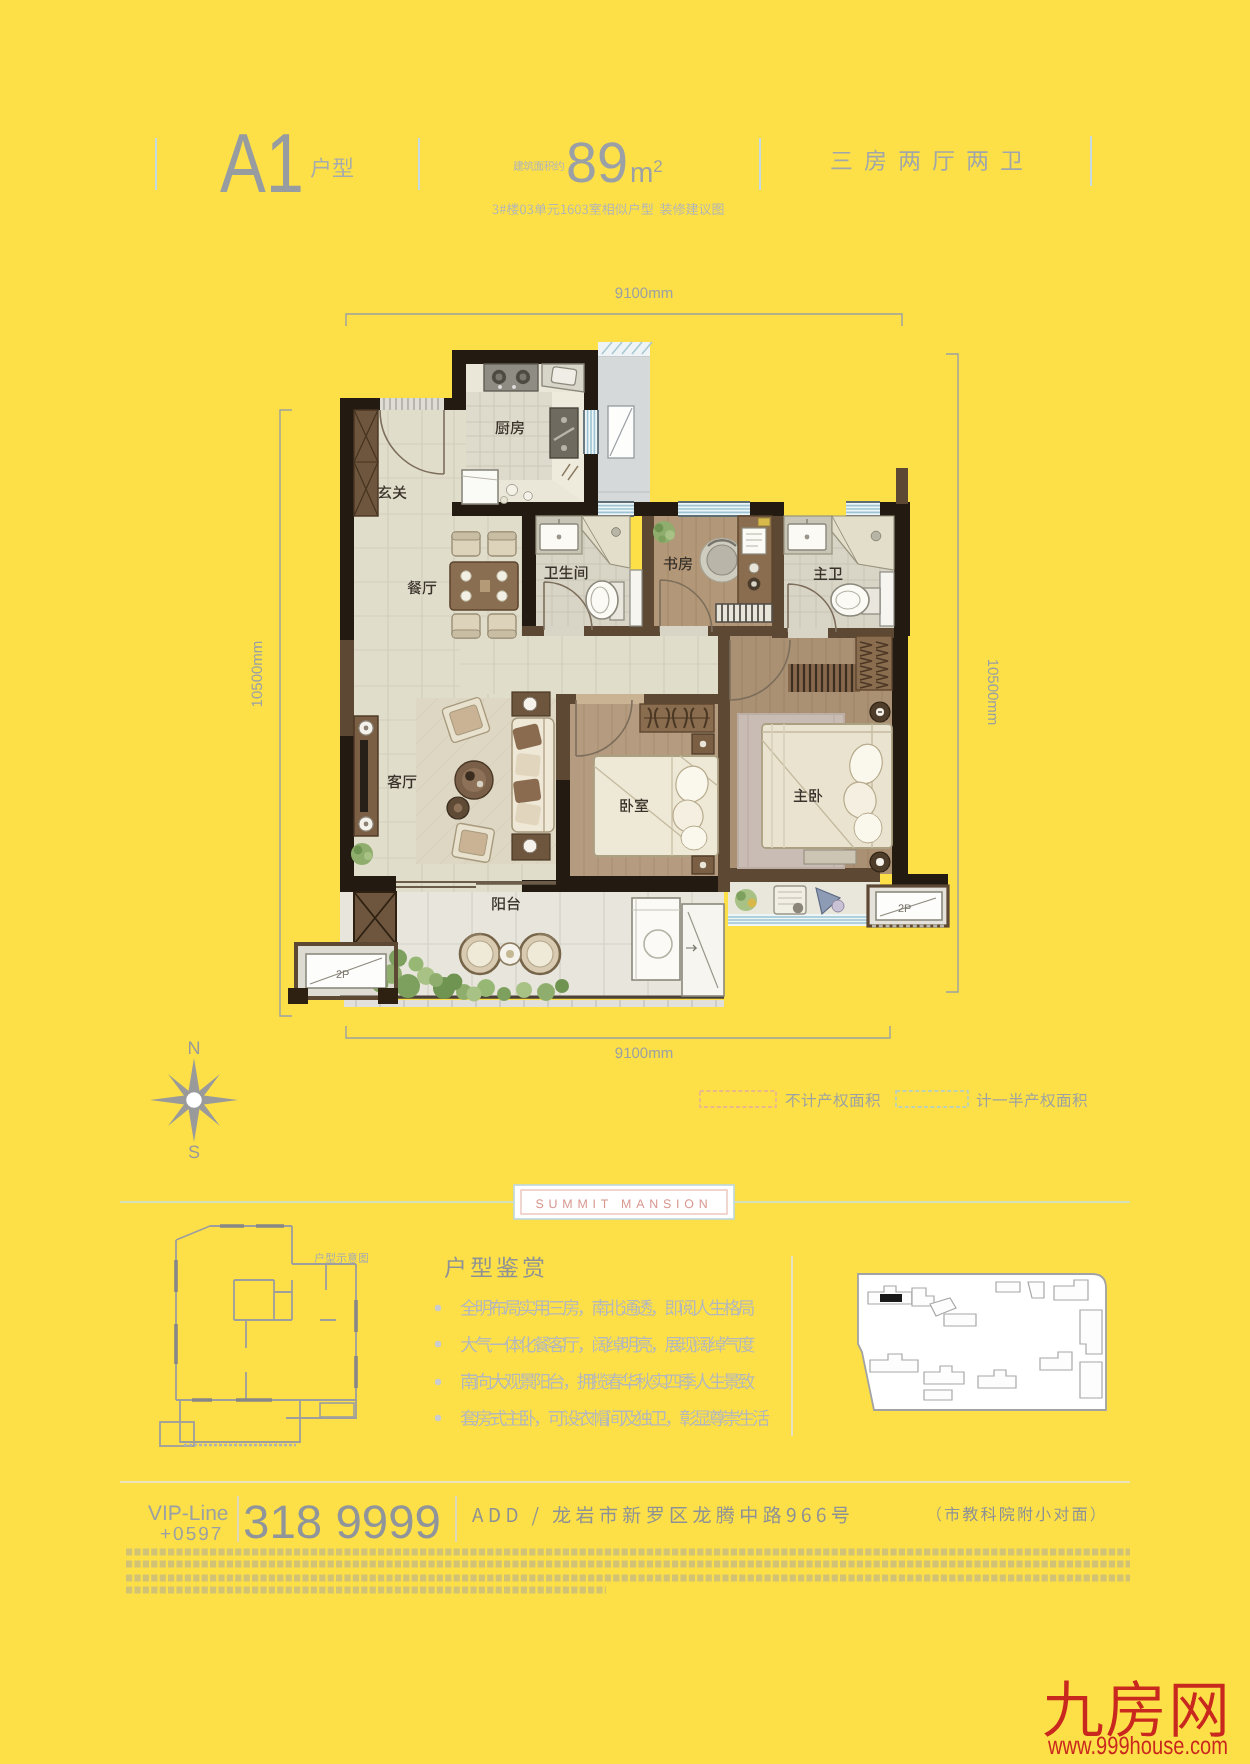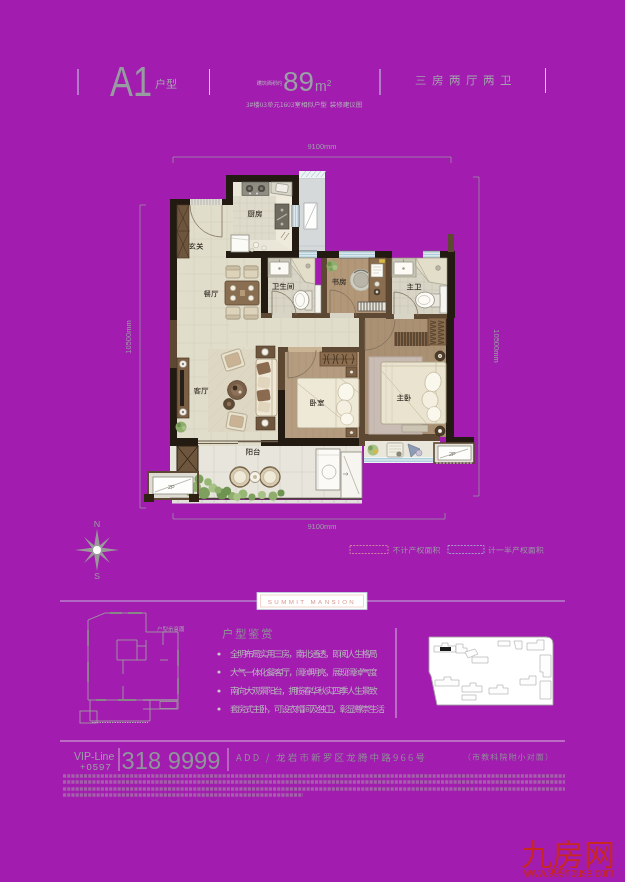--- a/index.html
+++ b/index.html
@@ -1,14 +1,14 @@
 <!DOCTYPE html>
 <html><head><meta charset="utf-8"><title>A1</title><style>
 html,body{margin:0;padding:0;background:#fff;}
-#page{position:relative;width:625px;height:882px;background:#a21caf;overflow:hidden;font-family:"Liberation Sans",sans-serif;}
+#page{position:relative;width:625px;height:882px;background:#fde047;overflow:hidden;font-family:"Liberation Sans",sans-serif;}
 svg{position:absolute;left:0;top:0;}
 </style></head>
 <body>
 <div id="page">
 <svg width="625" height="882" viewBox="0 0 625 882">
 
 <path d="M78,69 V95" stroke="#c3dae2" stroke-width="1"></path>
 
 <text x="110" y="96" font-size="42" fill="#979ca1" font-family="Liberation Sans, sans-serif" textLength="42" lengthAdjust="spacingAndGlyphs">A1</text>
 <path d="M157.7 81.2H163.5V83.4H157.7L157.7 82.9ZM159.9 78.9C160.1 79.4 160.3 80.0 160.4 80.5H156.9V82.9C156.9 84.5 156.7 86.8 155.4 88.5C155.6 88.5 155.9 88.8 156.1 88.9C157.2 87.6 157.6 85.8 157.7 84.2H163.5V84.9H164.3V80.5H160.8L161.3 80.3C161.2 79.9 160.9 79.2 160.6 78.7Z M173.0 79.4V83.1H173.7V79.4ZM175.0 78.8V83.7C175.0 83.9 175.0 83.9 174.8 83.9C174.7 84.0 174.1 84.0 173.5 83.9C173.6 84.2 173.7 84.5 173.8 84.7C174.5 84.7 175.1 84.7 175.4 84.5C175.7 84.4 175.8 84.2 175.8 83.8V78.8ZM170.3 79.9V81.5H168.9V81.4V79.9ZM166.7 81.5V82.2H168.1C168.0 82.9 167.6 83.7 166.6 84.3C166.8 84.4 167.1 84.7 167.2 84.8C168.3 84.1 168.7 83.1 168.8 82.2H170.3V84.6H171.0V82.2H172.3V81.5H171.0V79.9H172.1V79.2H167.1V79.9H168.1V81.4V81.5ZM171.1 84.3V85.6H167.7V86.3H171.1V87.7H166.5V88.5H176.5V87.7H172.0V86.3H175.3V85.6H172.0V84.3Z" fill="#a6abae"></path>

